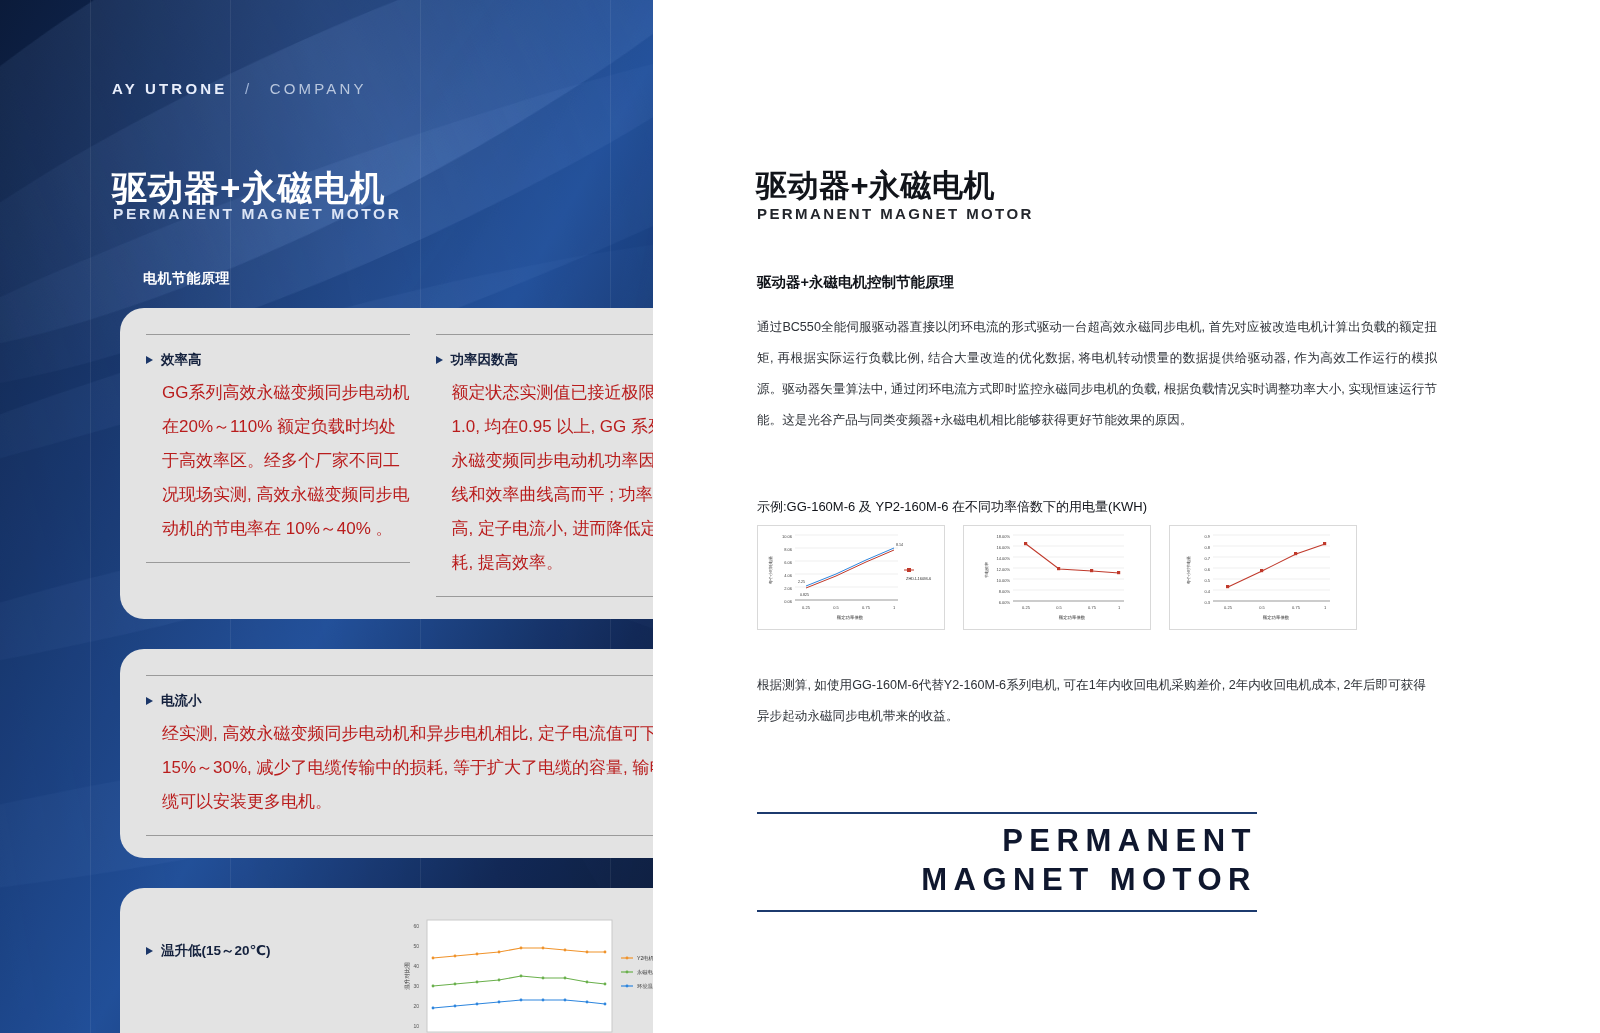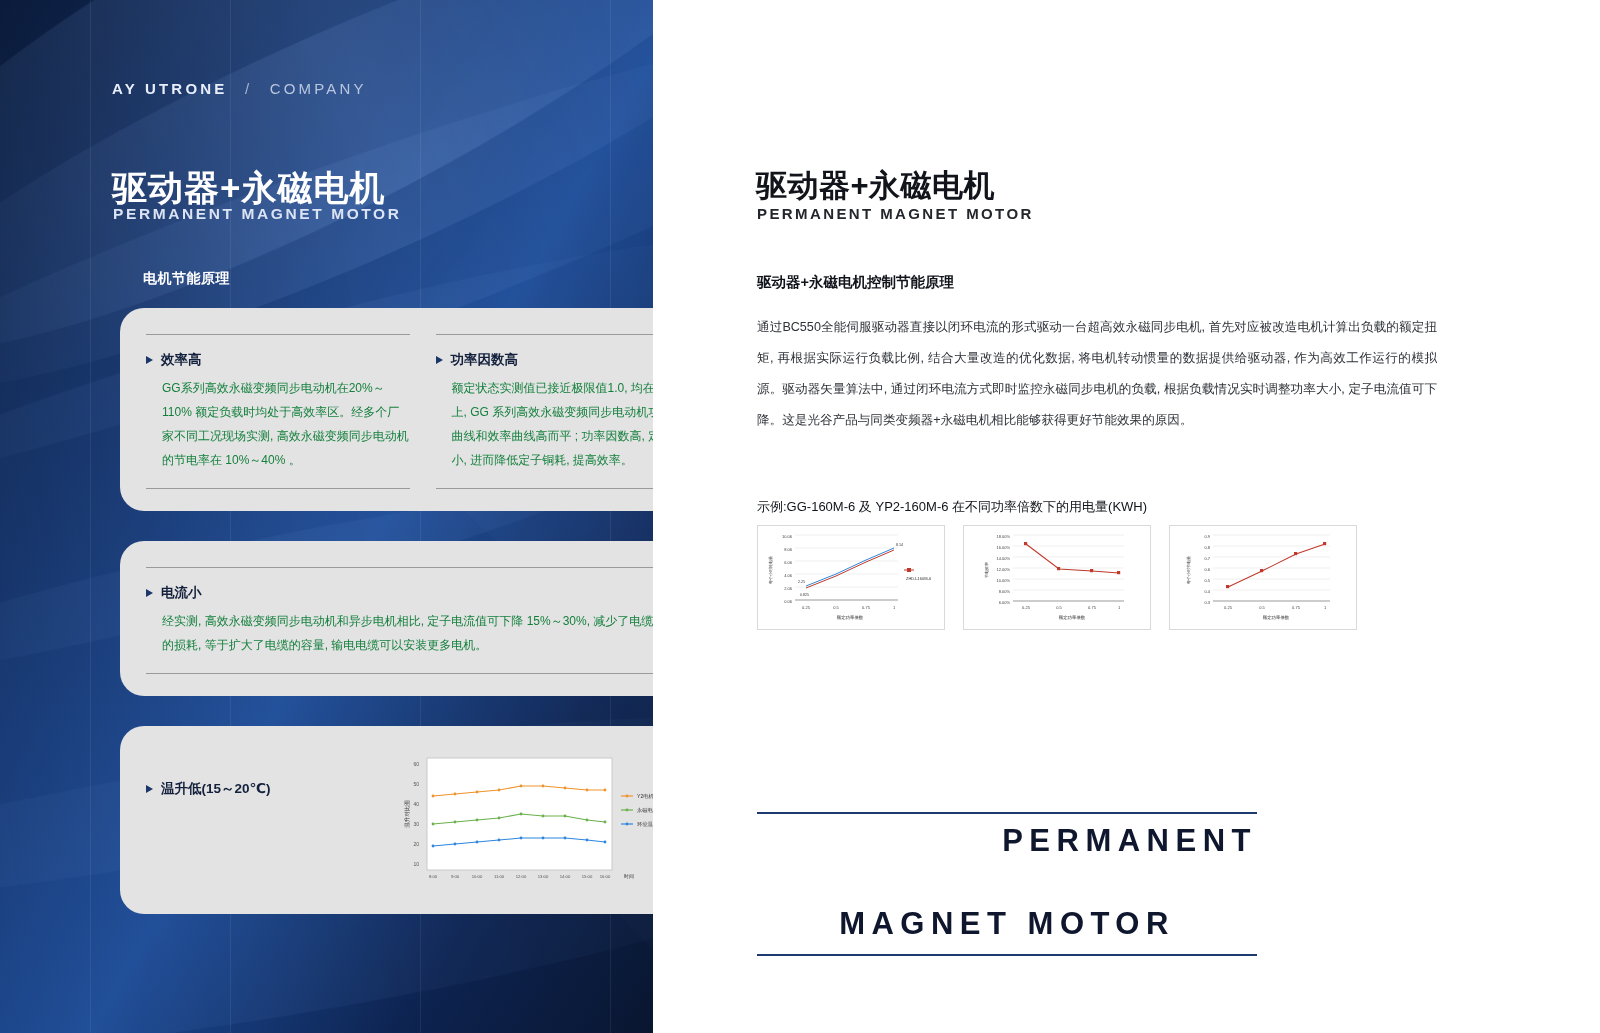--- a/index.html
+++ b/index.html
@@ -78,21 +78,21 @@
     font-size: 13.5px; font-weight: 700; color: #14213d; margin-bottom: 7px;
   }
   .tri {
     width: 0; height: 0;
     border-left: 7px solid #1b3668;
     border-top: 4.5px solid transparent;
     border-bottom: 4.5px solid transparent;
     flex: none;
   }
   .col-body {
-    font-size: 12px; line-height: 2.0; color: #15803d;
+    font-size: 17px; line-height: 2.0; color: #b91c1c;
     padding-left: 16px;
   }
 
   
   .card.chartcard { align-items: flex-start; }
   .chart-wrap { flex: 1 1 0; display: flex; align-items: center; justify-content: flex-end; }
 
   
   .right-panel {
     position: relative; flex: 1 1 auto; height: 1033px; background: #ffffff;
@@ -113,21 +113,21 @@
   }
   .wordmark {
     position: absolute; left: 104px; top: 812px; width: 500px;
     border-top: 2.5px solid #1c3a6e; border-bottom: 2.5px solid #1c3a6e;
     padding: 8px 0 10px 0;
   }
   .wordmark .l1, .wordmark .l2 {
     font-size: 31px; font-weight: 800; letter-spacing: 6.5px; color: #0f172e; line-height: 1.25;
   }
   .wordmark .l1 { text-align: right; }
-  .wordmark .l2 { text-align: center; margin-top: 44px; }
+  .wordmark .l2 { text-align: right; }
 
   
   svg text { font-family: "Liberation Sans", sans-serif; }
 </style>
 </head>
 <body>
 
 <div class="page">
 
   <div class="left-panel">
@@ -279,21 +279,21 @@
         </div>
       </div>
 
     </div>
   </div>
 
   <div class="right-panel">
     <div class="r-title">驱动器+永磁电机</div>
     <div class="r-subtitle">PERMANENT MAGNET MOTOR</div>
     <div class="r-h2">驱动器+永磁电机控制节能原理</div>
-    <div class="r-para">通过BC550全能伺服驱动器直接以闭环电流的形式驱动一台超高效永磁同步电机, 首先对应被改造电机计算出负载的额定扭矩, 再根据实际运行负载比例, 结合大量改造的优化数据, 将电机转动惯量的数据提供给驱动器, 作为高效工作运行的模拟源。驱动器矢量算法中, 通过闭环电流方式即时监控永磁同步电机的负载, 根据负载情况实时调整功率大小, 定子电流值可下降。这是光谷产品与同类变频器+永磁电机相比能够获得更好节能效果的原因。</div>
+    <div class="r-para">通过BC550全能伺服驱动器直接以闭环电流的形式驱动一台超高效永磁同步电机, 首先对应被改造电机计算出负载的额定扭矩, 再根据实际运行负载比例, 结合大量改造的优化数据, 将电机转动惯量的数据提供给驱动器, 作为高效工作运行的模拟源。驱动器矢量算法中, 通过闭环电流方式即时监控永磁同步电机的负载, 根据负载情况实时调整功率大小, 实现恒速运行节能。这是光谷产品与同类变频器+永磁电机相比能够获得更好节能效果的原因。</div>
     <div class="r-h3">示例:GG-160M-6 及 YP2-160M-6 在不同功率倍数下的用电量(KWH)</div>
 
     <div class="mini-charts">
 
       <div class="mini">
         <svg width="188" height="105" viewBox="0 0 188 105">
           <g fill="#444" font-size="4">
             <text x="34" y="12" text-anchor="end">10.06</text>
             <text x="34" y="25" text-anchor="end">8.06</text>
             <text x="34" y="38" text-anchor="end">6.06</text>
@@ -396,20 +396,21 @@
             <text x="58" y="83" text-anchor="middle">0.25</text>
             <text x="92" y="83" text-anchor="middle">0.5</text>
             <text x="126" y="83" text-anchor="middle">0.75</text>
             <text x="155" y="83" text-anchor="middle">1</text>
           </g>
           <text x="106" y="93" font-size="4.4" fill="#222" text-anchor="middle">额定功率倍数</text>
         </svg>
       </div>
     </div>
 
+    <div class="r-para2">根据测算, 如使用GG-160M-6代替Y2-160M-6系列电机, 可在1年内收回电机采购差价, 2年内收回电机成本, 2年后即可获得异步起动永磁同步电机带来的收益。</div>
 
     <div class="wordmark">
       <div class="l1">PERMANENT</div>
       <div class="l2">MAGNET MOTOR</div>
     </div>
   </div>
 
 </div>
 
 </body></html>

